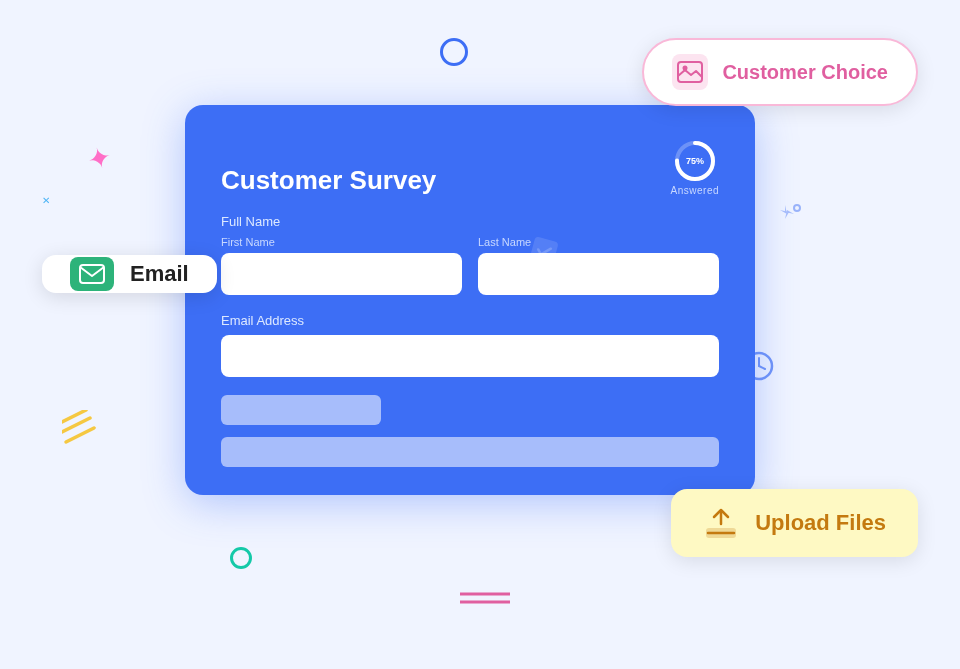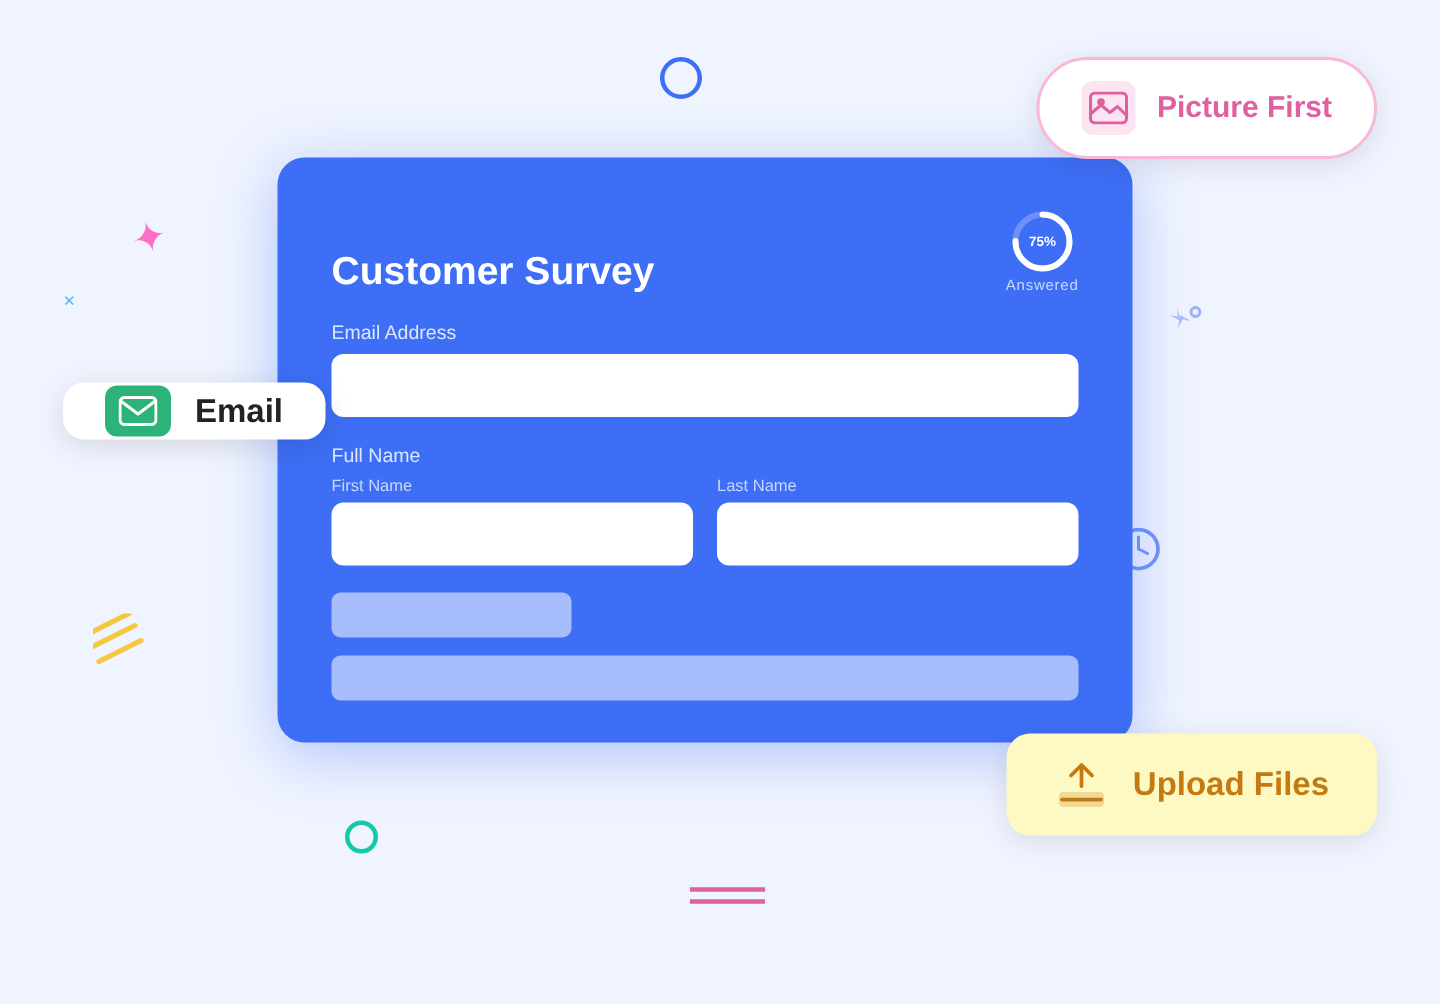--- a/index.html
+++ b/index.html
@@ -359,41 +359,41 @@
   <div class="card-header">
     <h1 class="card-title">Customer Survey</h1>
     <div class="progress-circle">
       <svg class="progress-ring" viewBox="0 0 44 44">
         <circle cx="22" cy="22" r="18" fill="none" stroke="rgba(255,255,255,0.25)" stroke-width="4"></circle>
         <circle cx="22" cy="22" r="18" fill="none" stroke="#fff" stroke-width="4" stroke-dasharray="84.8 113.1" stroke-dashoffset="0" stroke-linecap="round" transform="rotate(-90 22 22)"></circle>
         <text x="22" y="25" text-anchor="middle" font-size="9" font-weight="bold" fill="#fff">75%</text>
       </svg>
       <span class="progress-label">Answered</span>
     </div>
-  </div>
-
-  <div>
-    <div class="field-label">Email Address</div>
-    <input class="text-input" type="email" style="">
   </div>
 
   <div>
     <div class="field-label">Full Name</div>
     <div class="name-row">
       <div class="name-group">
         <span class="sub-label">First Name</span>
         <input class="name-input" type="text" style="">
       </div>
       <div class="name-group">
         <span class="sub-label">Last Name</span>
         <input class="name-input" type="text" style="">
       </div>
     </div>
   </div>
 
+  <div>
+    <div class="field-label">Email Address</div>
+    <input class="text-input" type="email" style="">
+  </div>
+
   <div class="short-field"></div>
   <div class="long-field"></div>
 </div>
 
 <div class="email-badge">
   <div class="email-icon-wrap">
     <svg width="26" height="20" viewBox="0 0 26 20">
       <rect x="1" y="1" width="24" height="18" rx="3" fill="none" stroke="#fff" stroke-width="2"></rect>
       <polyline points="1,3 13,12 25,3" fill="none" stroke="#fff" stroke-width="2" stroke-linejoin="round"></polyline>
     </svg>
@@ -402,21 +402,21 @@
 </div>
 
 <div class="picture-badge">
   <div class="picture-icon-wrap">
     <svg width="26" height="22" viewBox="0 0 26 22">
       <rect x="1" y="1" width="24" height="20" rx="3" fill="none" stroke="#e05fa0" stroke-width="2"></rect>
       <circle cx="8" cy="7" r="2.5" fill="#e05fa0"></circle>
       <polyline points="1,15 8,9 14,14 19,10 25,16" fill="none" stroke="#e05fa0" stroke-width="2" stroke-linejoin="round"></polyline>
     </svg>
   </div>
-  <span class="picture-badge-label">Picture First</span>
+  <span class="picture-badge-label">Customer Choice</span>
 </div>
 
 <div class="upload-badge">
   <div class="upload-icon-wrap">
     <svg width="34" height="34" viewBox="0 0 34 34">
       <rect x="2" y="22" width="30" height="10" rx="3" fill="#c47a10" opacity="0.25"></rect>
       <line x1="17" y1="18" x2="17" y2="5" stroke="#c47a10" stroke-width="2.5" stroke-linecap="round"></line>
       <polyline points="10,11 17,4 24,11" fill="none" stroke="#c47a10" stroke-width="2.5" stroke-linecap="round" stroke-linejoin="round"></polyline>
       <line x1="4" y1="27" x2="30" y2="27" stroke="#c47a10" stroke-width="2.5" stroke-linecap="round"></line>
     </svg>

